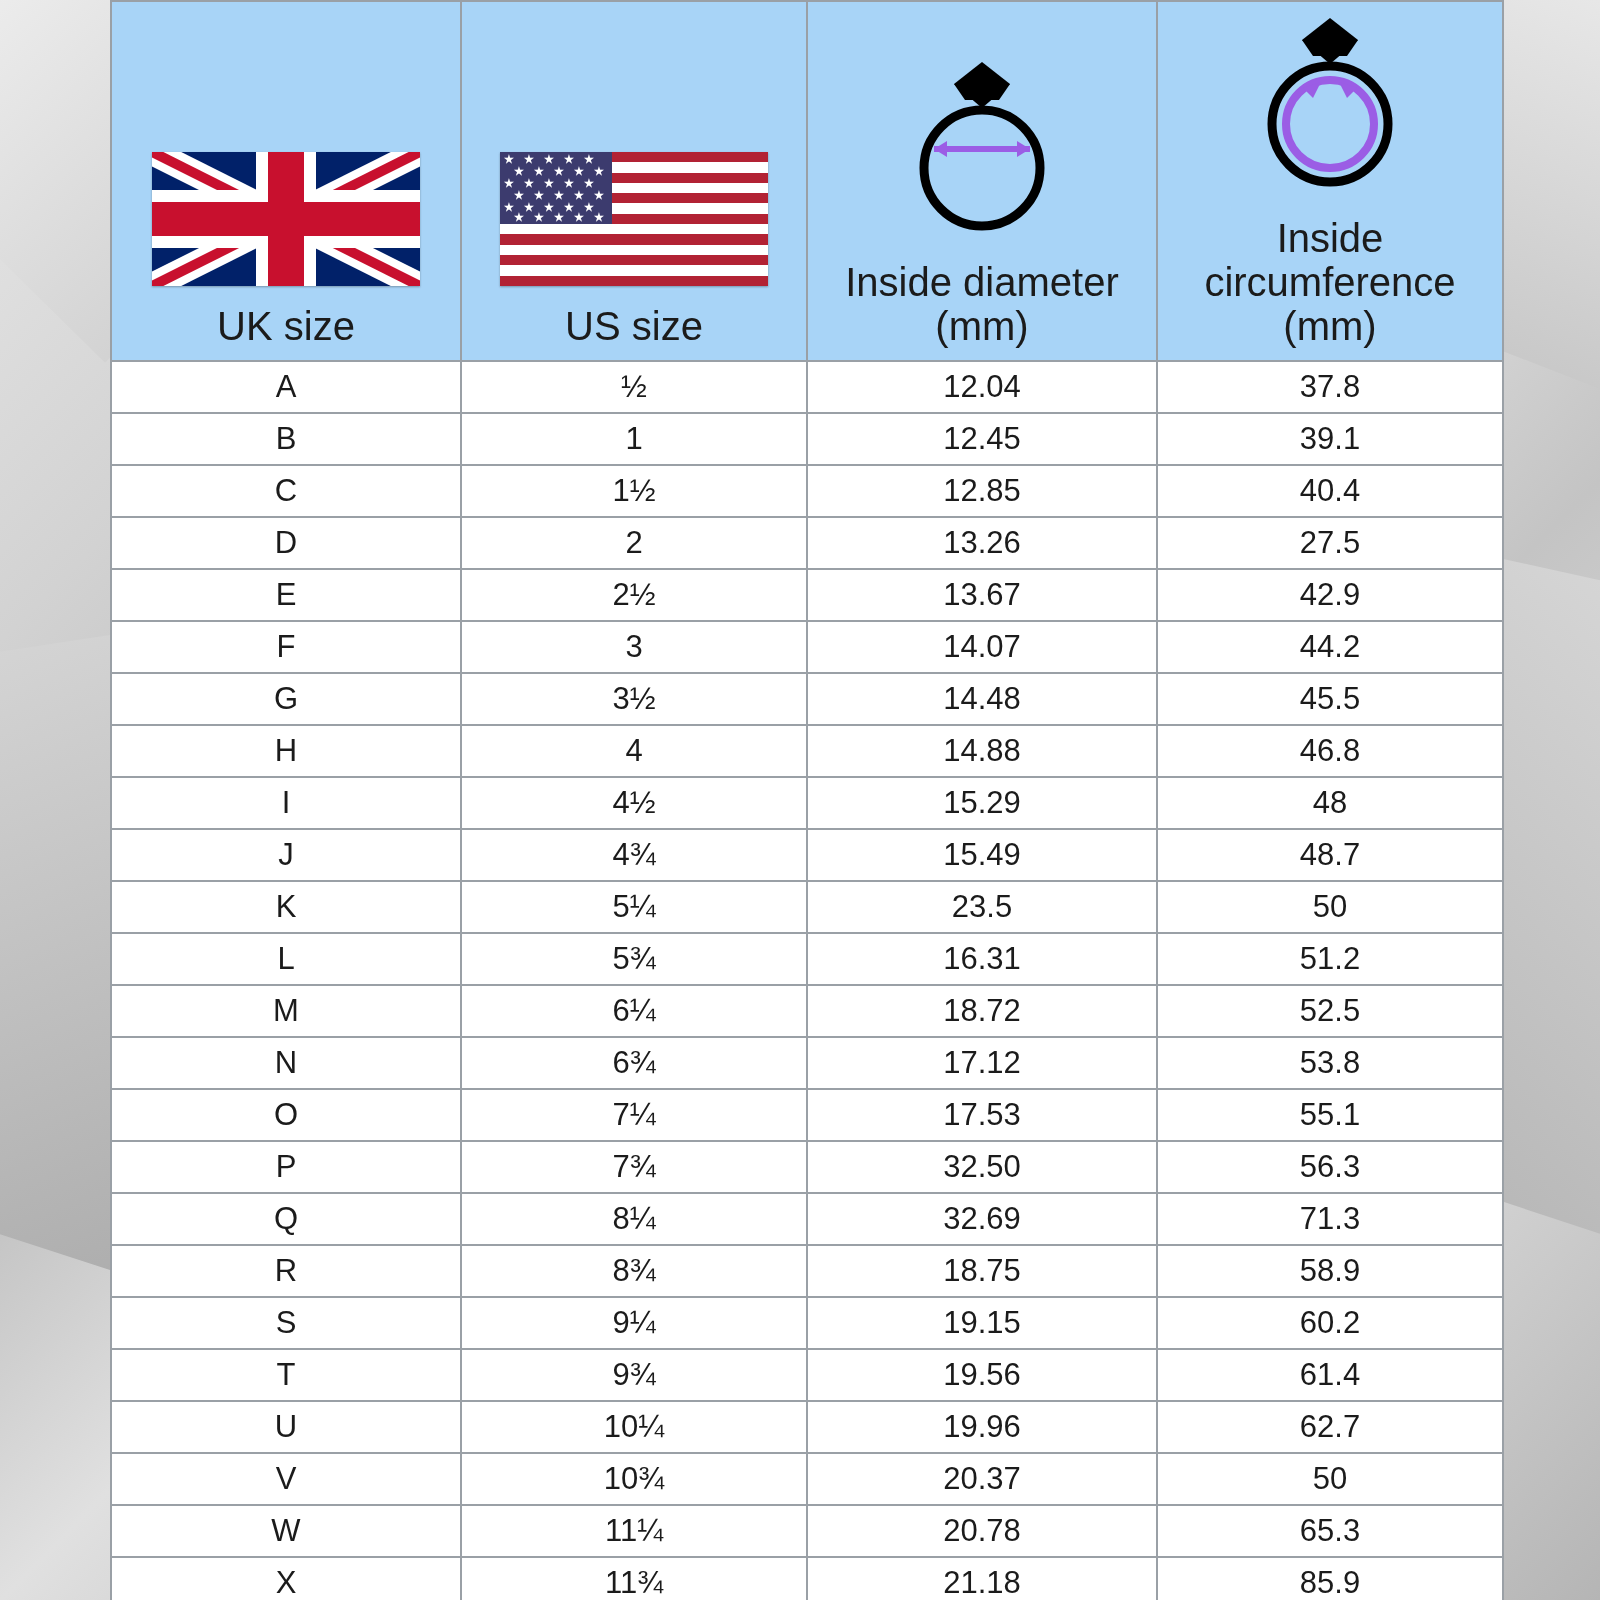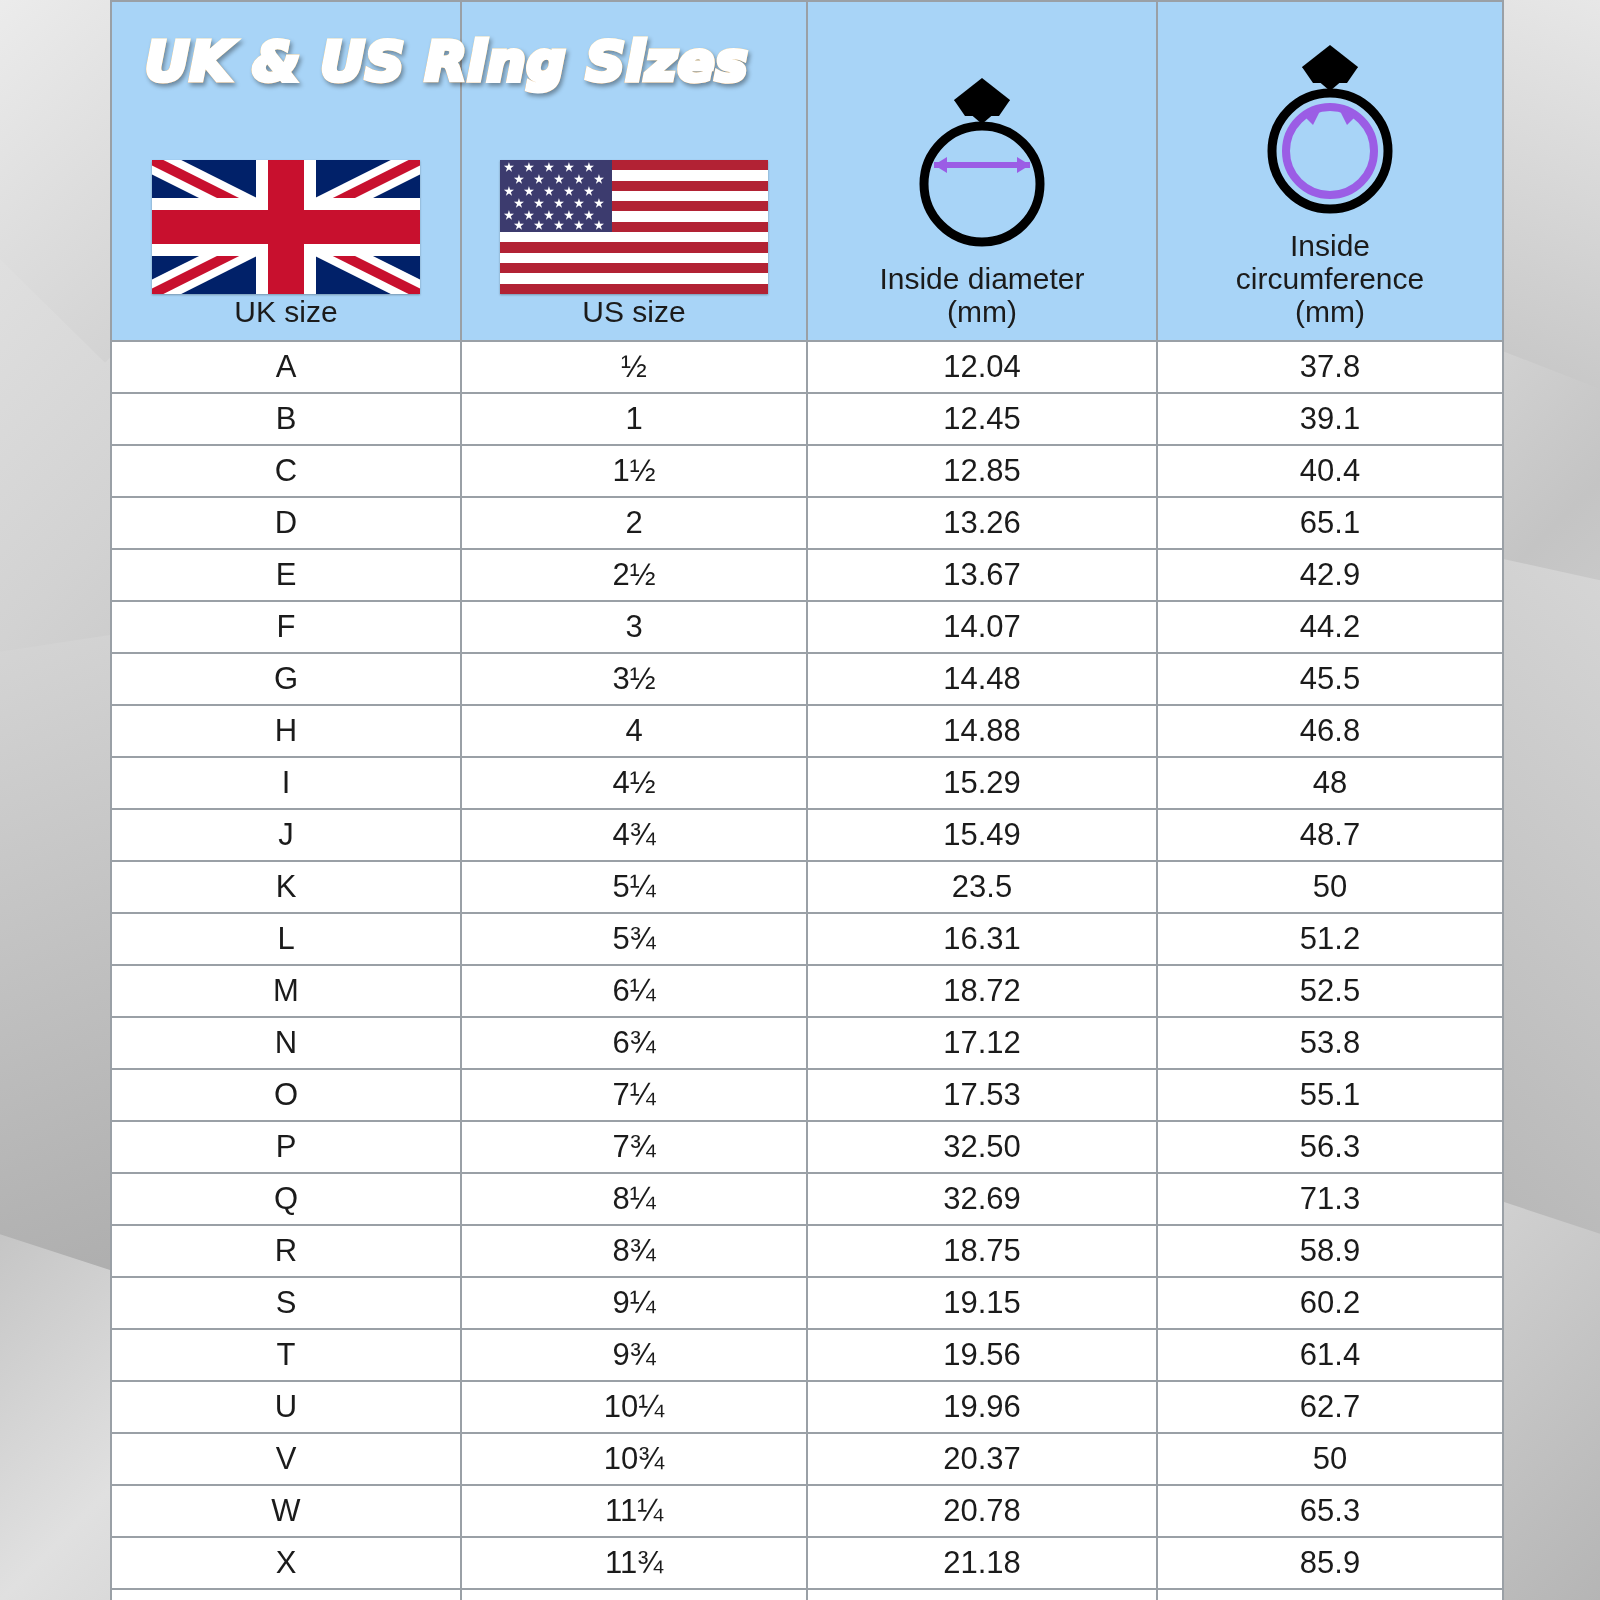--- a/index.html
+++ b/index.html
@@ -75,25 +75,25 @@
     text-align: center;
     color: #1b1b1b;
   }
   thead th {
     background: #a8d4f7;
     vertical-align: bottom;
     padding: 6px 4px 12px 4px;
     height: 320px;
   }
   .th-label {
-    font-size: 30px;
+    font-size: 40px;
     font-weight: normal;
     line-height: 1.1;
     display: block;
-    margin-top: 1px;
+    margin-top: 18px;
   }
   .flag {
     display: block;
     margin: 0 auto;
     box-shadow: 0 1px 2px rgba(0,0,0,0.3);
   }
   
   .uk-flag {
     position: relative;
     width: 268px;
@@ -286,21 +286,21 @@
           <tr>
             <td>C</td>
             <td>1½</td>
             <td>12.85</td>
             <td>40.4</td>
           </tr>
           <tr>
             <td>D</td>
             <td>2</td>
             <td>13.26</td>
-            <td>65.1</td>
+            <td>27.5</td>
           </tr>
           <tr>
             <td>E</td>
             <td>2½</td>
             <td>13.67</td>
             <td>42.9</td>
           </tr>
           <tr>
             <td>F</td>
             <td>3</td>
@@ -418,16 +418,13 @@
           <tr>
             <td>Y</td>
             <td>12¼</td>
             <td>21.59</td>
             <td>67.8</td>
           </tr>
         </tbody>
     </table>
   </div>
 
-  <div class="title-wrap">
-    <div class="main-title">UK &amp; US Ring Sizes</div>
-  </div>
 </div>
 
 </body></html>

